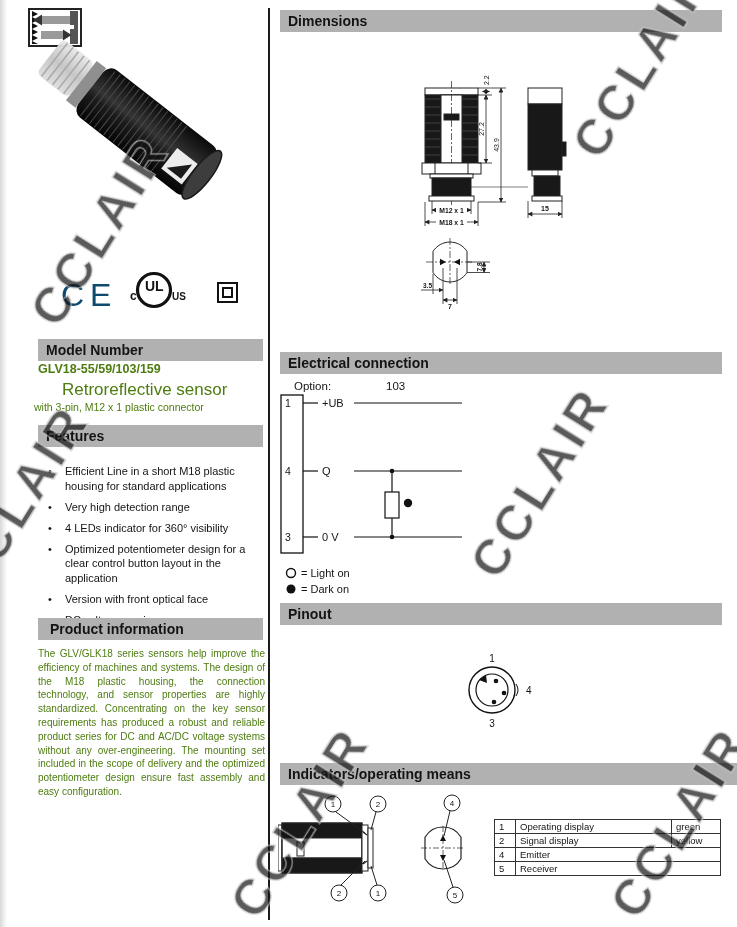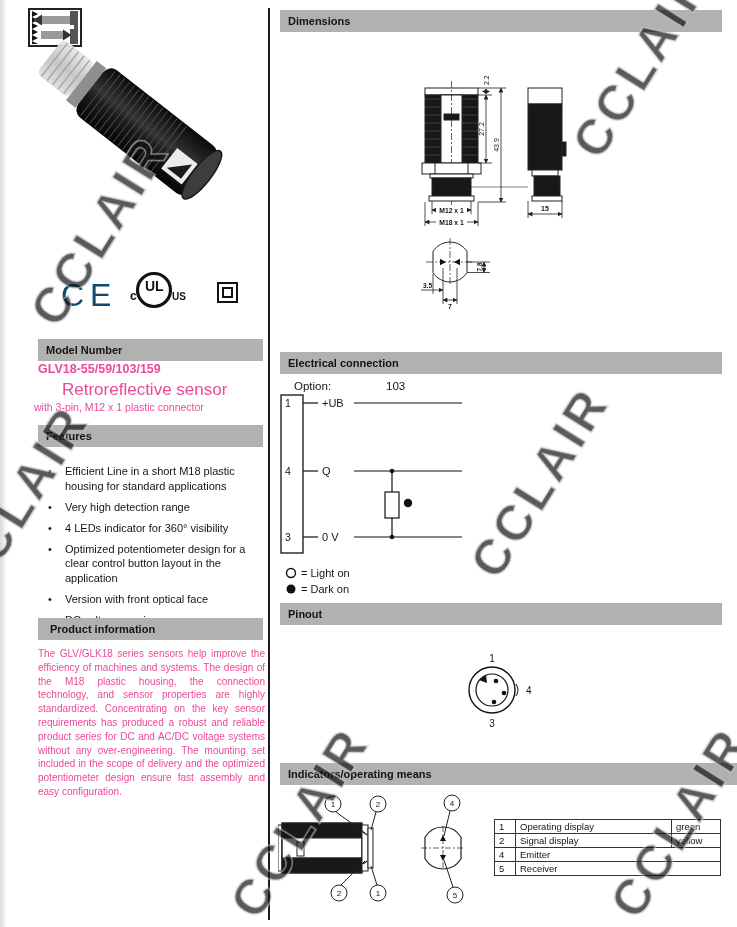--- a/index.html
+++ b/index.html
@@ -1,23 +1,23 @@
 <!DOCTYPE html>
 <html><head>
 <meta charset="utf-8">
 <style>
   html,body{margin:0;padding:0;}
   body{font-family:"Liberation Sans", sans-serif; background:#fff;}
   #page{position:relative;width:737px;height:927px;background:#ffffff;overflow:hidden;}
   .edge-left{position:absolute;left:0;top:0;width:7px;height:927px;
     background:linear-gradient(90deg,#d9d9d9,#ffffff);}
   .hdr{position:absolute;height:22px;background:#b1b1b1;color:#141414;
-    font-weight:bold;font-size:11px;line-height:22px;padding-left:8px;box-sizing:border-box;}
+    font-weight:bold;font-size:14px;line-height:22px;padding-left:8px;box-sizing:border-box;}
   .divider{position:absolute;left:268px;top:8px;width:2px;height:912px;background:#1b1b1b;}
-  .txt{position:absolute;color:#ec4899;}
+  .txt{position:absolute;color:#4d7c0f;}
   .model-number{left:38px;top:362px;font-size:12.5px;font-weight:bold;}
   .model-type{left:38px;top:380px;font-size:17px;padding-left:24px;}
   .model-conn{left:34px;top:401px;font-size:10.5px;}
   .features-list{position:absolute;left:38px;top:464px;width:228px;margin:0;padding:0;
     list-style:none;font-size:11px;color:#141414;}
   .features-list li{position:relative;padding-left:27px;margin-bottom:6.5px;line-height:14.5px;}
   .features-list li::before{content:"\2022";position:absolute;left:10px;}
   .prodinfo{left:38px;top:647px;width:227px;font-size:10px;line-height:13.8px;
     text-align:justify;}
   .ce-mark{left:61px;top:277px;font-size:32px;letter-spacing:6px;color:#0c4a6e;text-align:center;}

